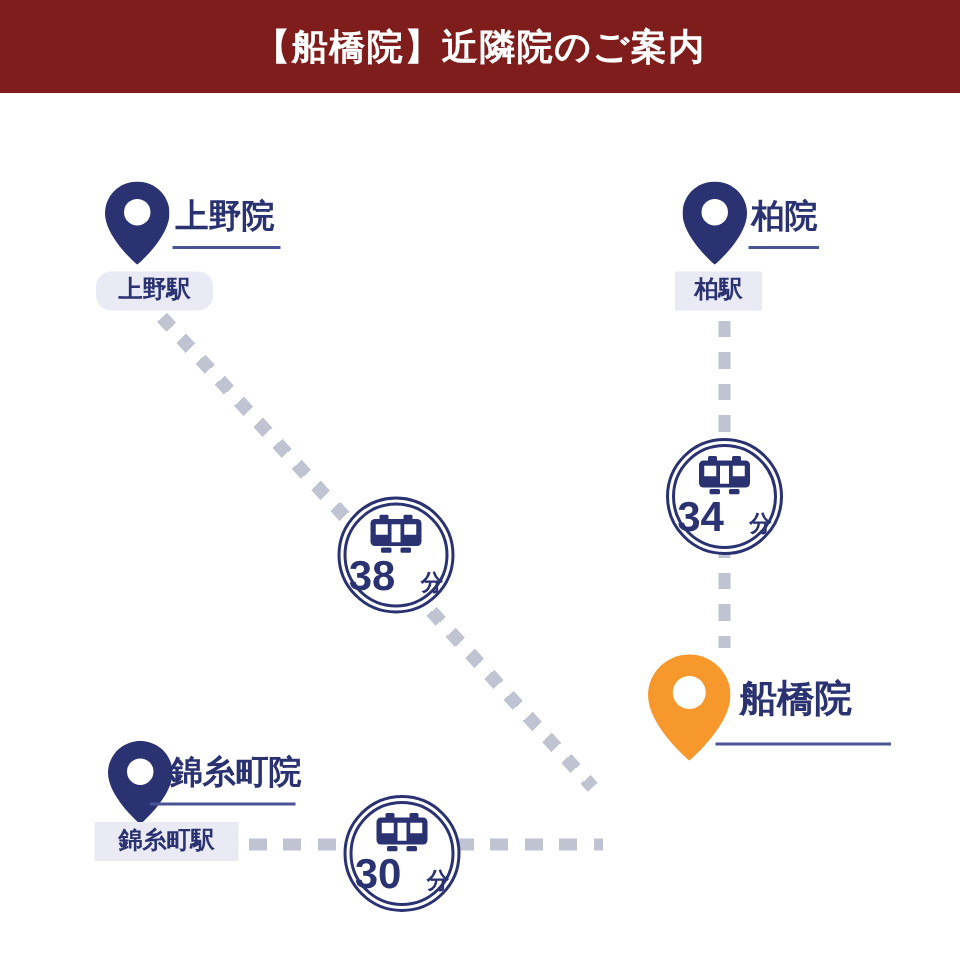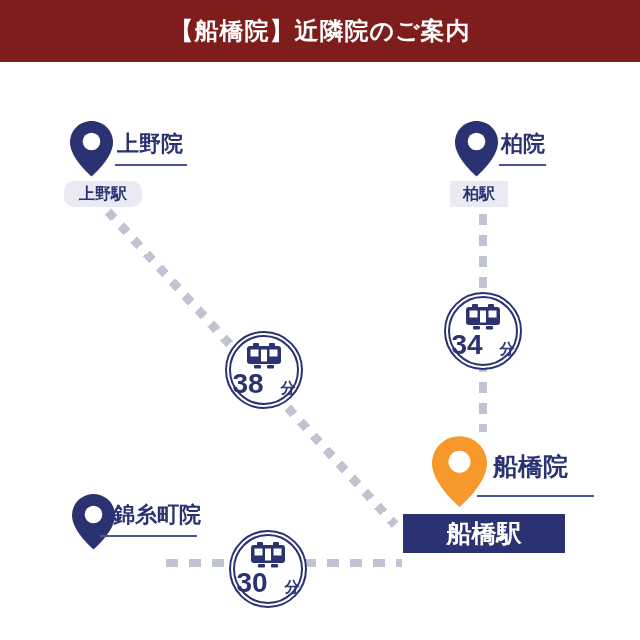--- a/index.html
+++ b/index.html
@@ -139,24 +139,24 @@
   <div class="station-label" style="left:450px;top:181px;width:58px;">柏駅</div>
 
   <span class="pin navy" style="left:72px;top:494px;">
     <svg viewBox="0 0 40 52" width="43" height="56" aria-hidden="true">
       <path fill="currentColor" d="M20 0C9 0 0 8.8 0 19.7 0 27 4.6 34.5 9.3 40.4 14 46.2 18.7 50.4 20 51.5c1.3-1.1 6-5.3 10.7-11.1C35.4 34.5 40 27 40 19.7 40 8.8 31 0 20 0z"></path>
       <circle cx="20" cy="19" r="8.2" fill="#fff"></circle>
     </svg>
   </span>
   <div class="clinic-name" style="left:113px;top:502px;">錦糸町院</div>
   <div class="name-underline" style="left:100px;top:535px;width:97px;"></div>
+  <div class="station-label" style="left:63px;top:548px;width:96px;">錦糸町駅</div>
 
   <span class="pin orange" style="left:432px;top:436px;">
     <svg viewBox="0 0 40 52" width="55" height="72" aria-hidden="true">
       <path fill="currentColor" d="M20 0C9 0 0 8.8 0 19.7 0 27 4.6 34.5 9.3 40.4 14 46.2 18.7 50.4 20 51.5c1.3-1.1 6-5.3 10.7-11.1C35.4 34.5 40 27 40 19.7 40 8.8 31 0 20 0z"></path>
       <circle cx="20" cy="18.5" r="8" fill="#fff"></circle>
     </svg>
   </span>
   <div class="clinic-name big" style="left:493px;top:451px;">船橋院</div>
   <div class="name-underline" style="left:477px;top:495px;width:117px;"></div>
-  <div class="station-box" style="left:403px;top:514px;">船橋駅</div>
 
 </div>
 
 </body></html>

